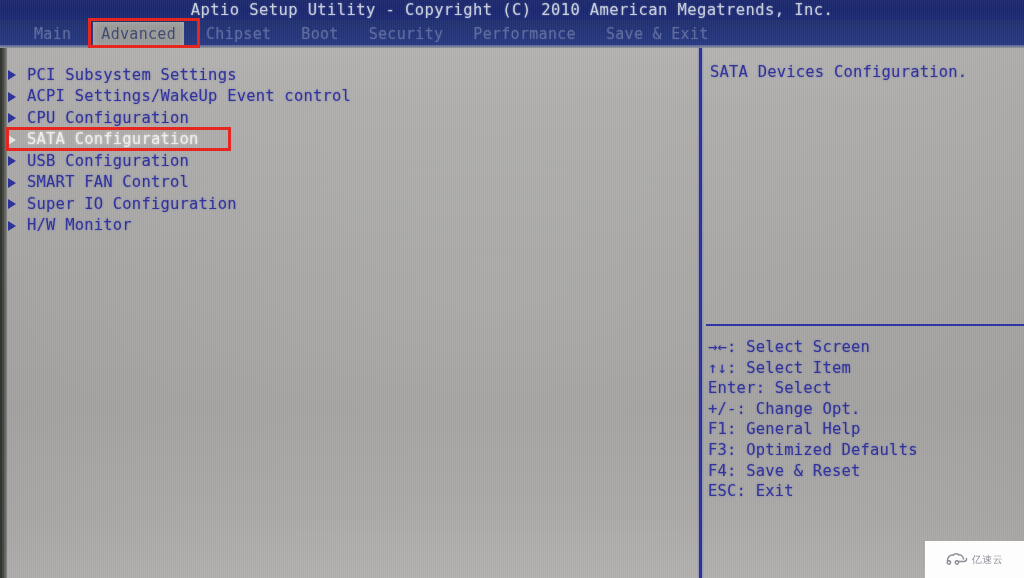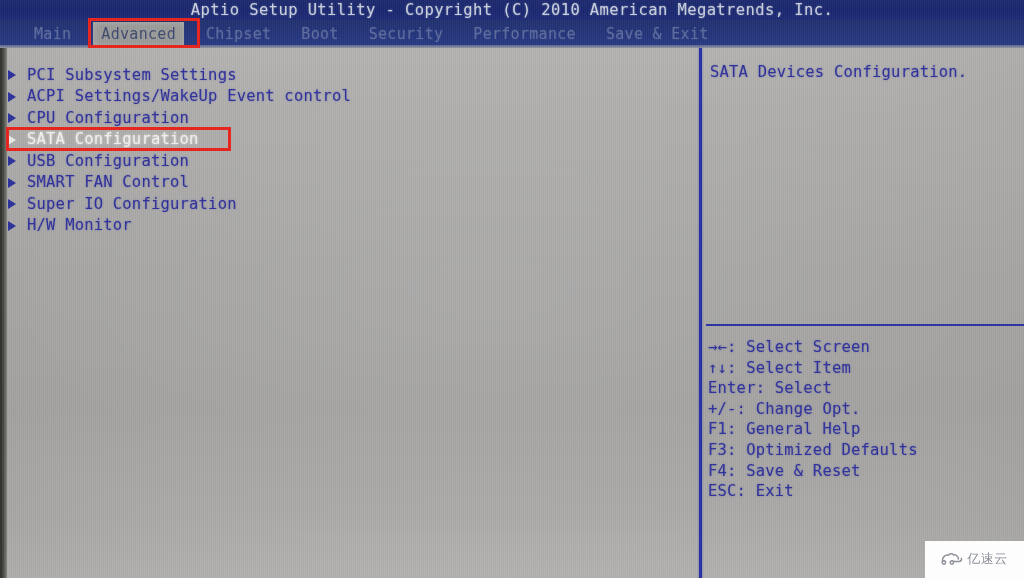--- a/index.html
+++ b/index.html
@@ -234,22 +234,22 @@
     width: 99px; height: 37px;
     background: #fdfdfd;
     display: flex;
     align-items: center;
     justify-content: center;
     gap: 4px;
     z-index: 45;
   }
   #watermark .wm-logo { display: block; }
   #watermark .wm-text {
-    font-family: Liberation Mono, monospace;
-    font-size: 13px;
+    font-family: Liberation Serif, serif;
+    font-size: 10px;
     color: #8d9099;
     letter-spacing: .5px;
     line-height: 1;
   }
 </style>
 </head>
 <body>
 
 <div id="screen">
 

